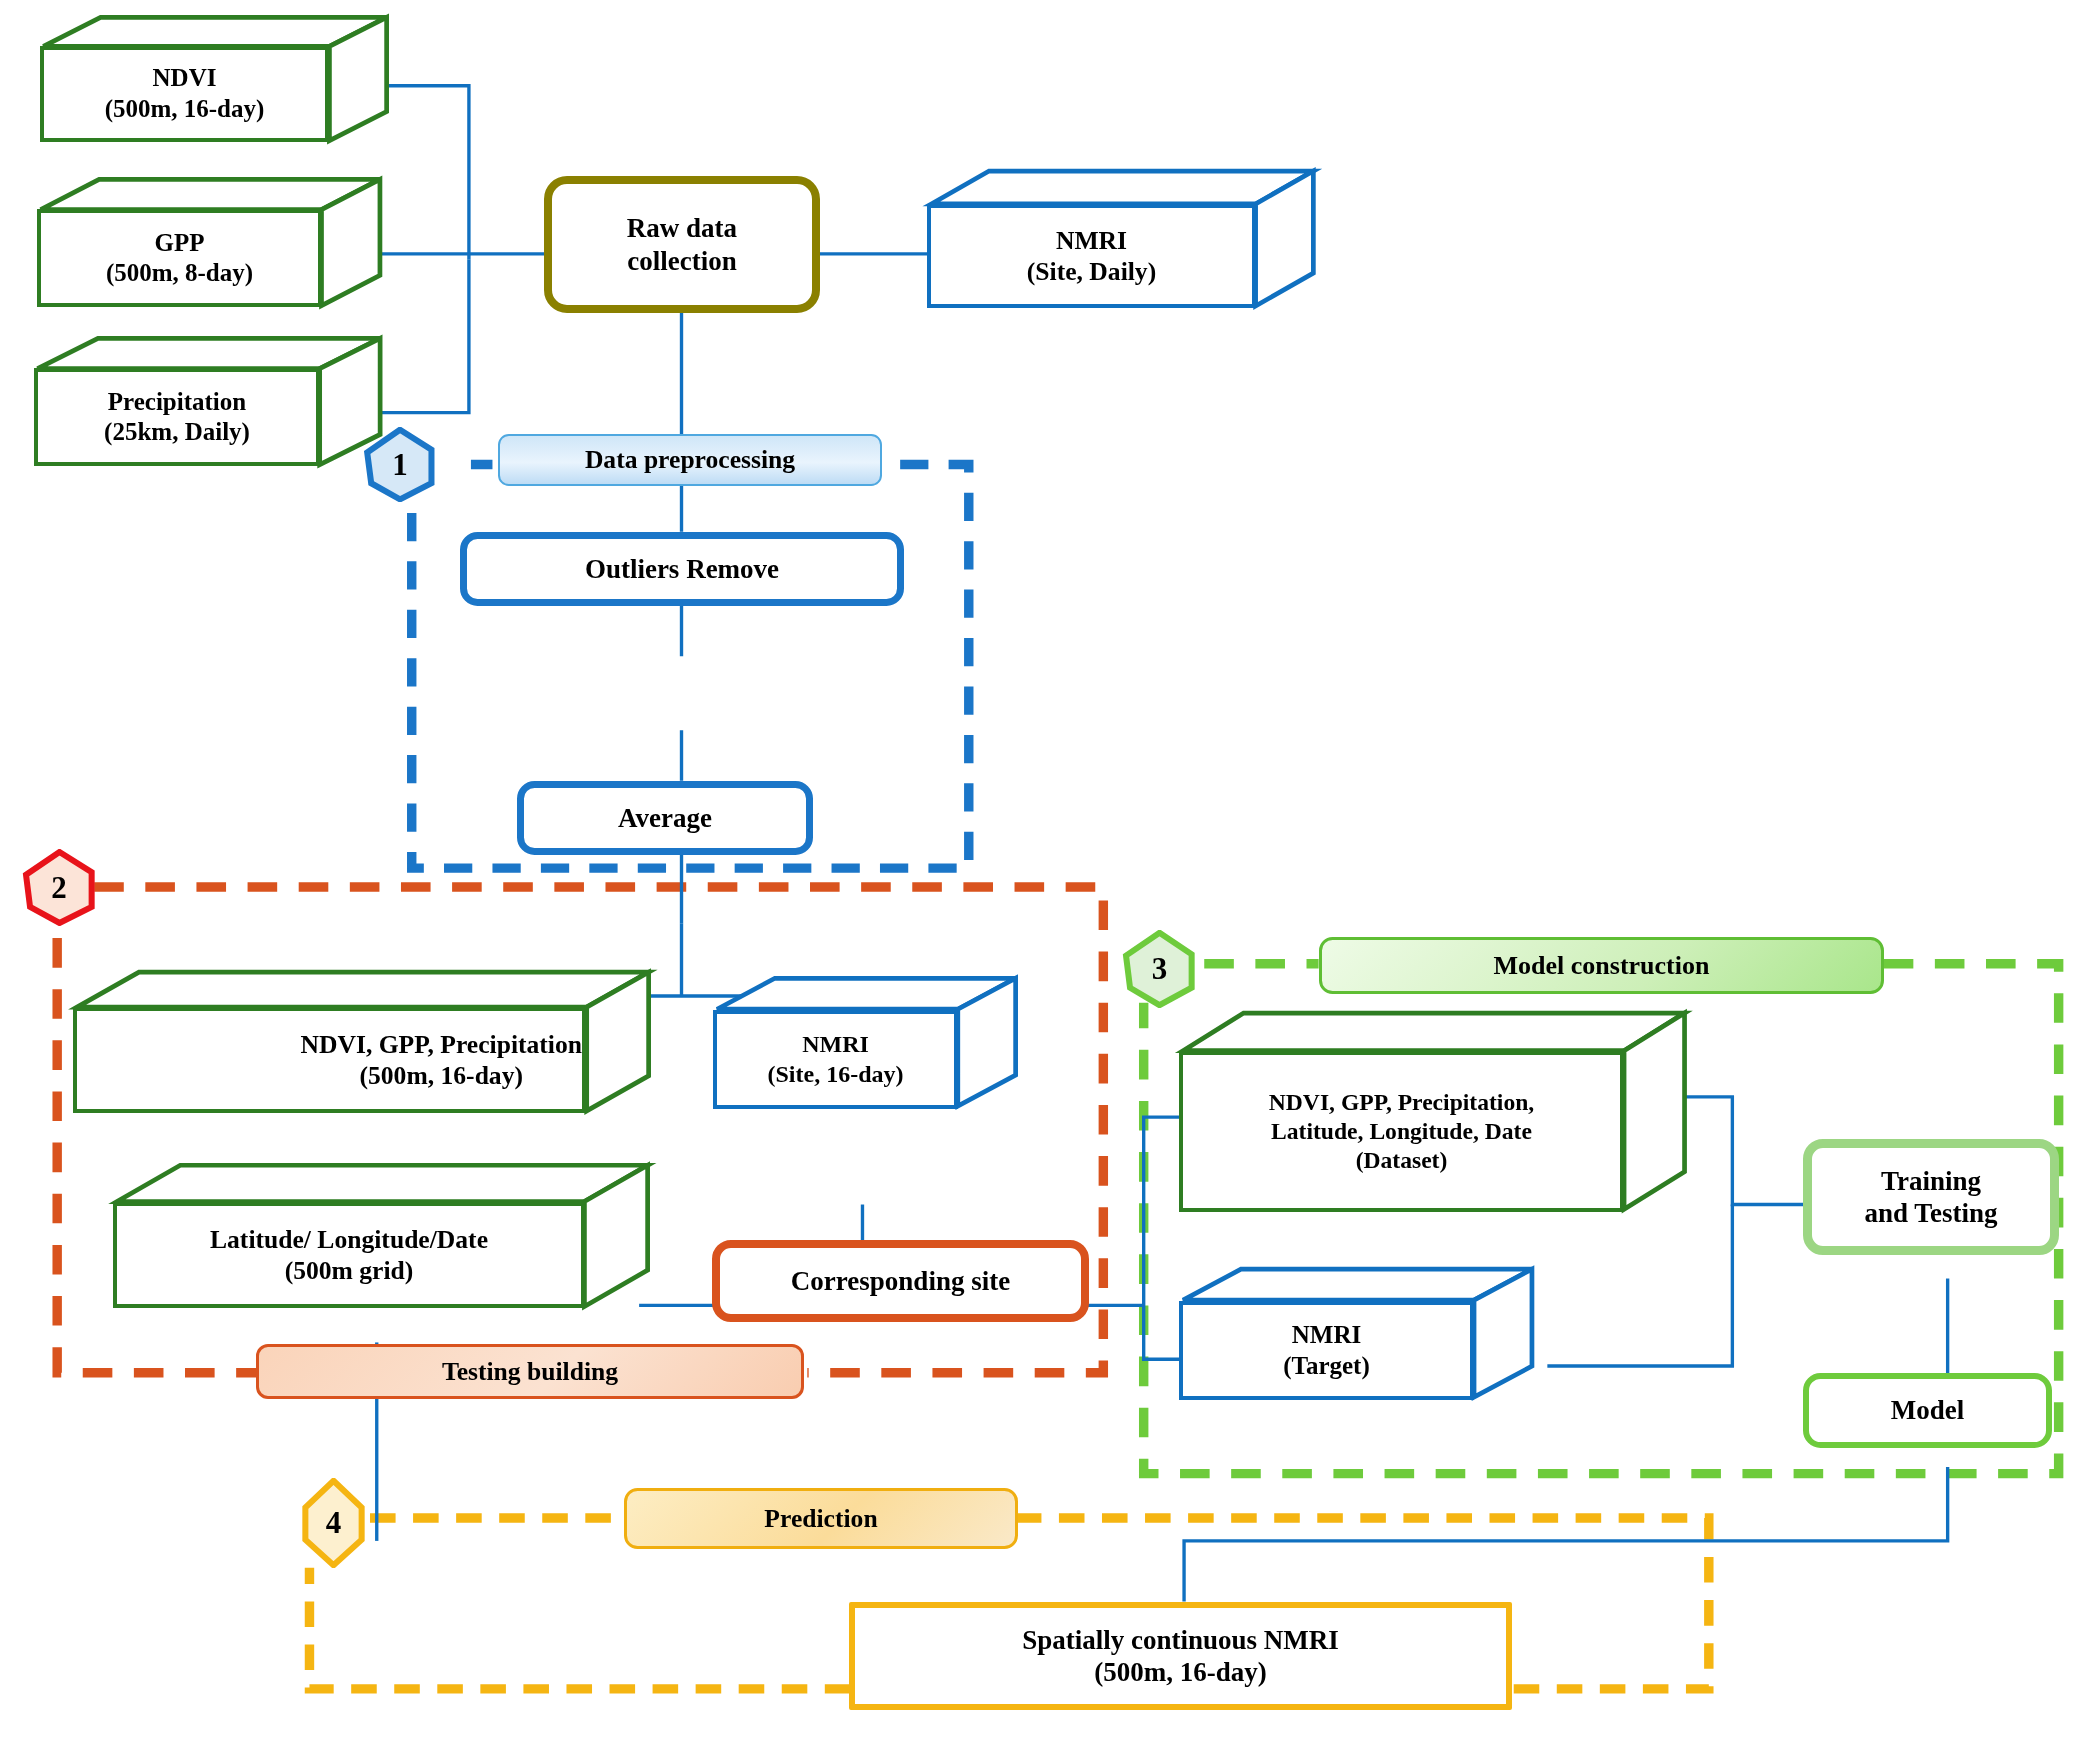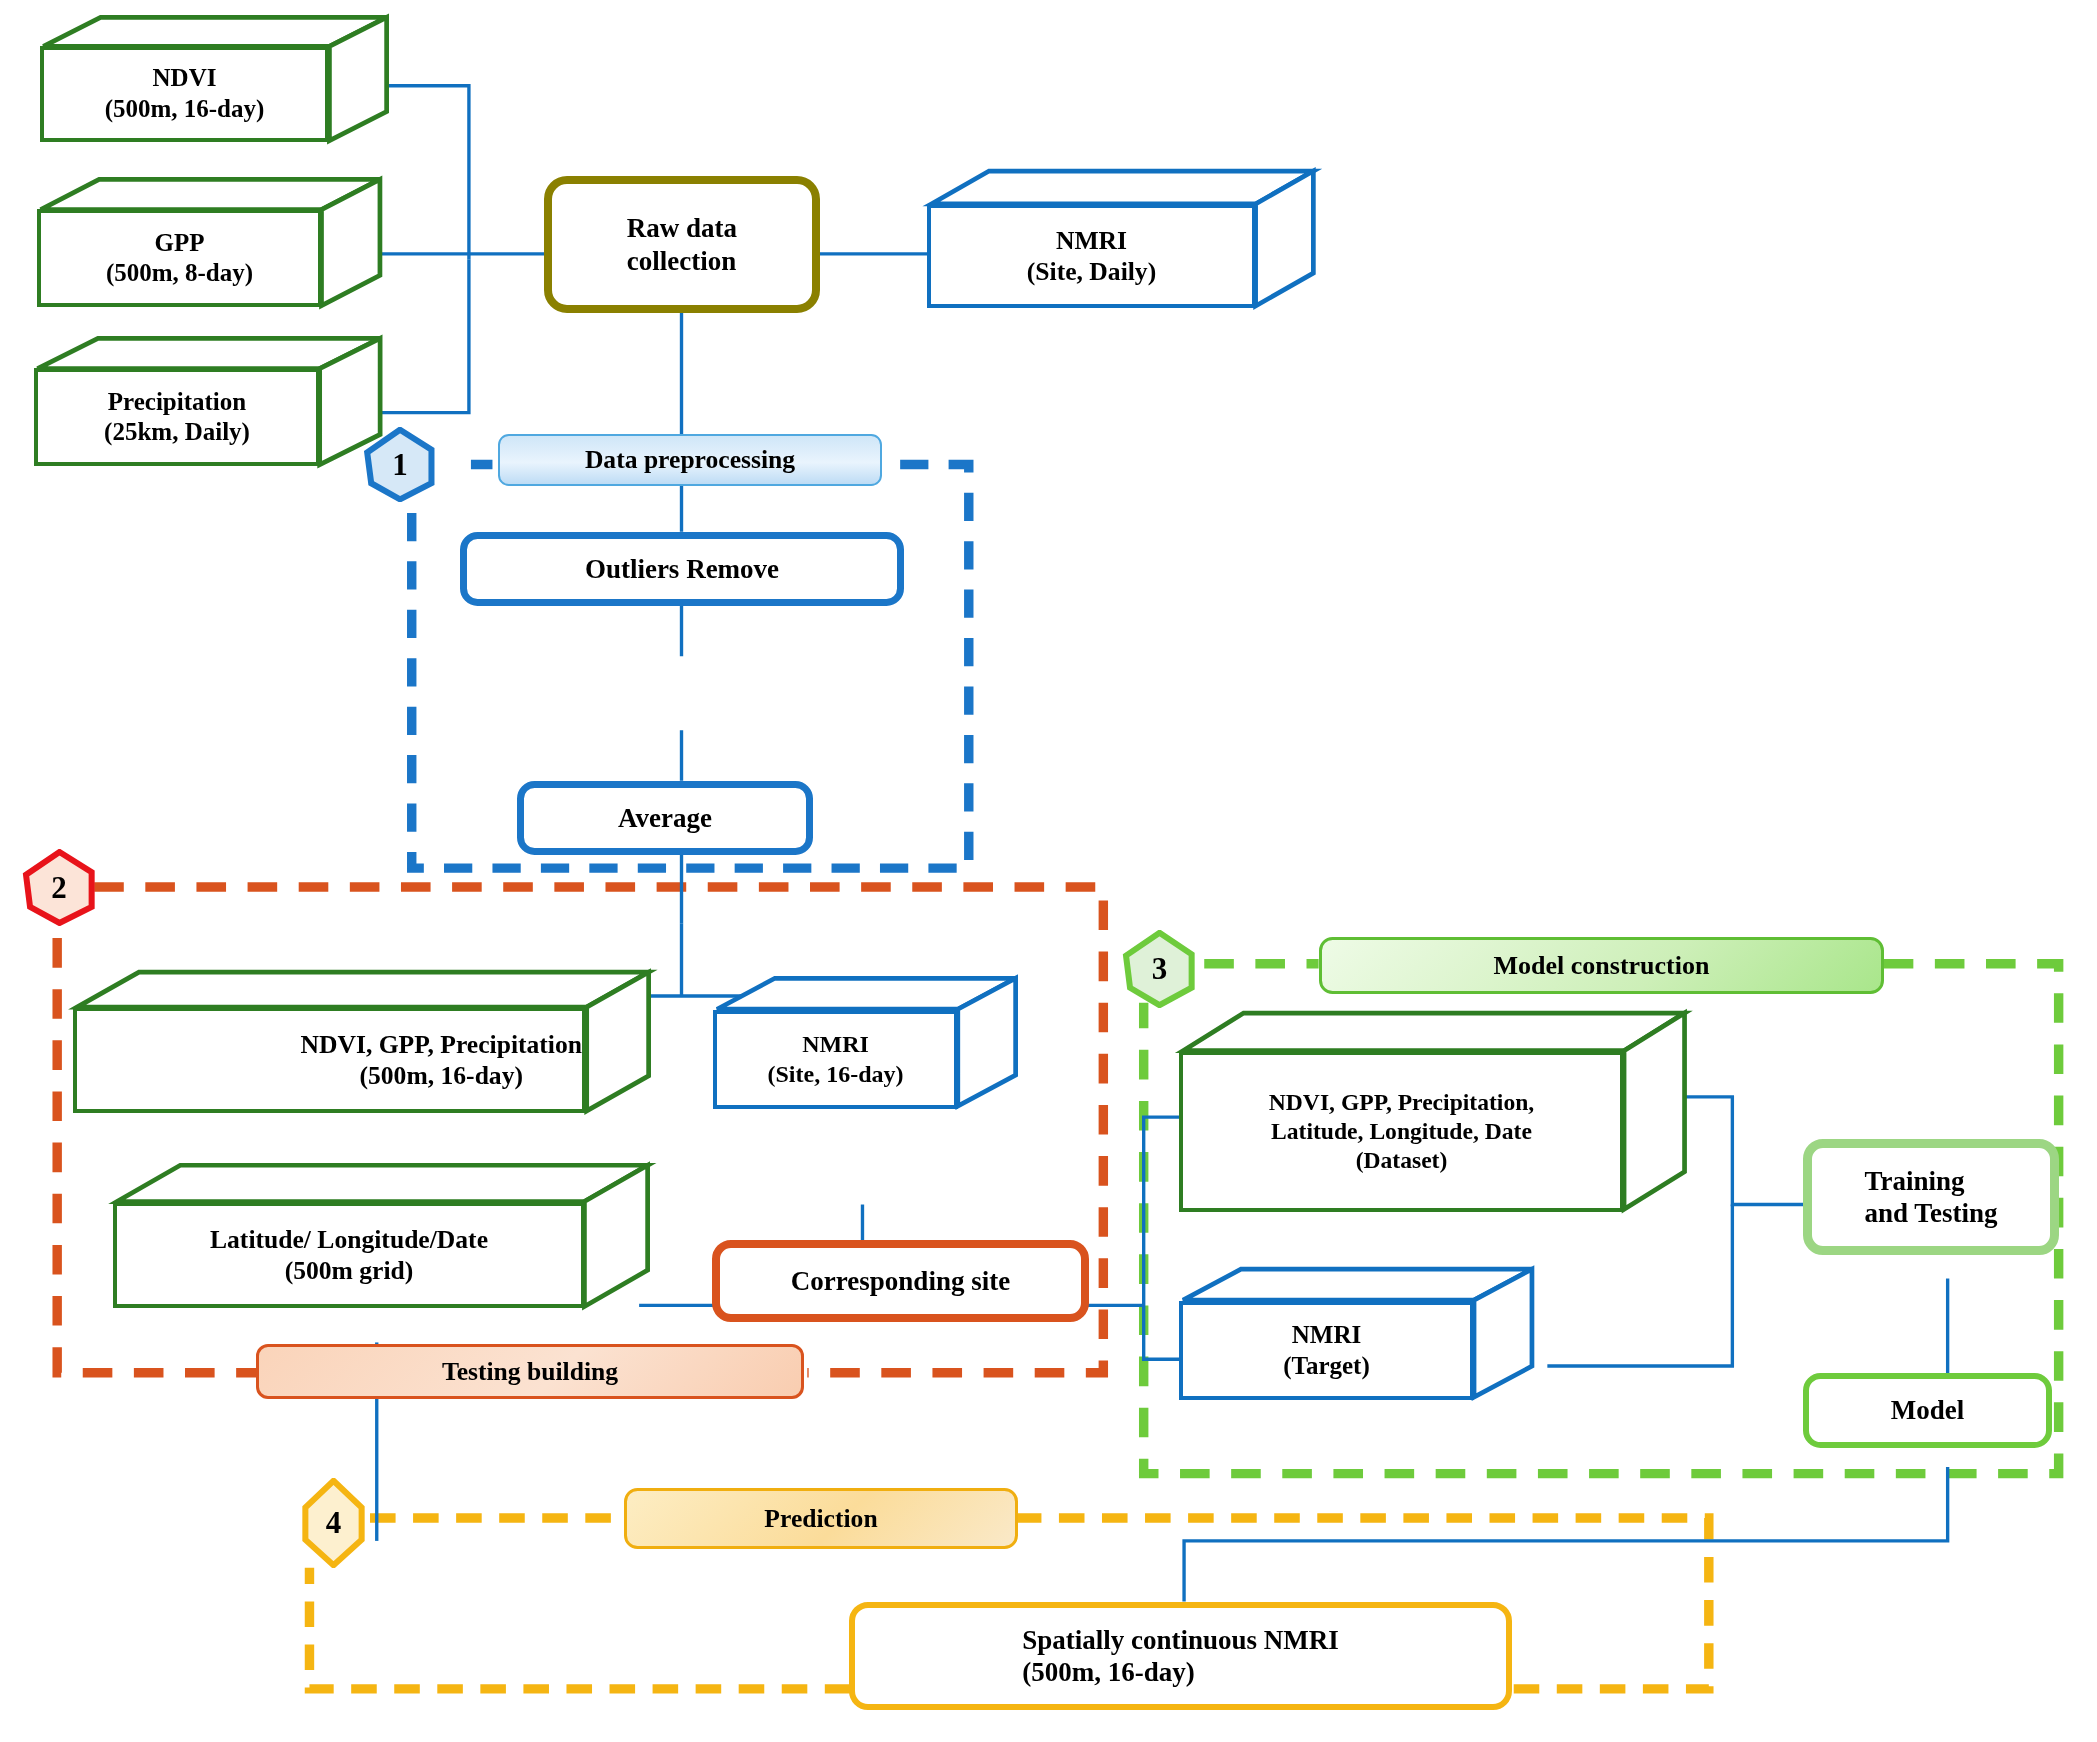--- a/index.html
+++ b/index.html
@@ -8,21 +8,21 @@
 
   
   .cube{position:absolute;}
   .cube .face{position:absolute;left:0;bottom:0;background:#fff;border:4px solid #2E7D22;box-sizing:border-box;
        display:flex;align-items:center;justify-content:center;text-align:center;font-weight:bold;color:#000;line-height:1.22;}
   .cube svg{position:absolute;left:0;top:0;overflow:visible;}
   .cube.blue .face{border-color:#1070C0;}
 
   
   .rbox{position:absolute;box-sizing:border-box;background:#fff;display:flex;align-items:center;justify-content:center;
-        font-weight:bold;color:#000;line-height:1.2;}
+        text-align:center;font-weight:bold;color:#000;line-height:1.2;}
 
   
   .banner{position:absolute;box-sizing:border-box;display:flex;align-items:center;justify-content:center;
           text-align:center;font-weight:bold;color:#000;}
 
   
   .badge{position:absolute;}
   .badge .num{position:absolute;inset:0;display:flex;align-items:center;justify-content:center;
               font-weight:bold;color:#000;font-family:"Liberation Serif",serif;}
 
@@ -251,21 +251,21 @@
   <div class="badge" style="left:300px;top:1478px;width:67px;height:90px;">
     <svg width="67" height="90" viewBox="0 0 100 134">
       <polygon points="50,4 92,44 92,92 50,130 8,92 8,44" fill="#FDF0CF" stroke="#F5B512" stroke-width="9"></polygon>
     </svg>
     <div class="num" style="font-size:31px;">4</div>
   </div>
 
   <div class="banner" style="left:624px;top:1488px;width:394px;height:61px;border:3.4px solid #F0AE10;border-radius:13.5px;font-size:25.6px;
               background:linear-gradient(135deg,#FDEDC3 0%,#FBDC9A 55%,#FAE9C8 100%);">Prediction</div>
 
-  <div class="rbox" style="left:849px;top:1602px;width:663px;height:108px;border:6.7px solid #F5B512;border-radius:19px;font-size:27px;">
+  <div class="rbox" style="left:849px;top:1602px;width:663px;height:108px;border:6.7px solid #F5B512;border-radius:2px;font-size:27px;">
     <span>
       <span>Spatially continuous NMRI</span><br>
       <span>(500m, 16-day)</span>
     </span>
   </div>
 
 </div>
 
 
 </body></html>

